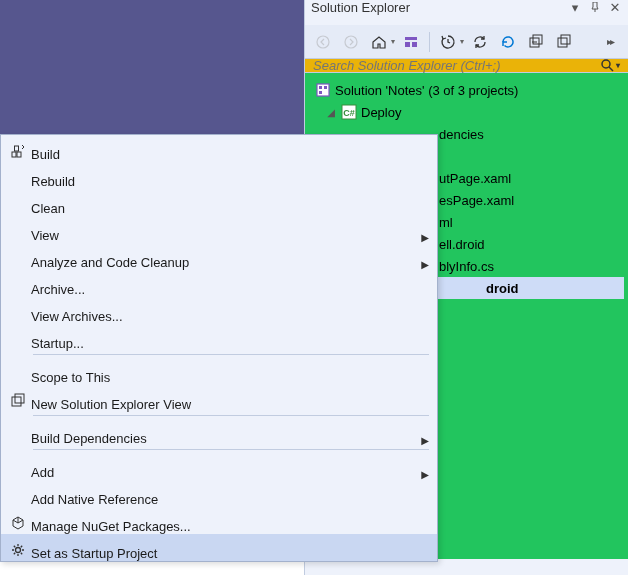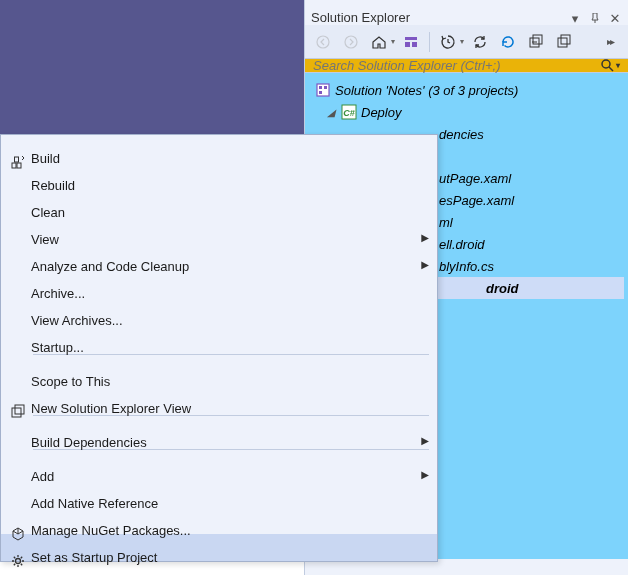--- a/index.html
+++ b/index.html
@@ -1,45 +1,45 @@
 <!DOCTYPE html>
 <html><head>
   <meta charset="utf-8">
   <style>
     * { box-sizing: border-box; margin: 0; padding: 0; }
     body { font-family: "Segoe UI", sans-serif; font-size: 13px; background: #fff; width: 628px; height: 575px; overflow: hidden; position: relative; }
     
     .bg-left { position: absolute; left: 0; top: 0; width: 304px; height: 140px; background: #56568e; }
     
     .panel { position: absolute; right: 0; top: 0; width: 324px; height: 575px; background: #eef2fb; border-left: 1px solid #c1cce0; }
-    .panel-title { display: flex; align-items: flex-end; height: 25px; background: #eef2fb; padding: 0 6px; }
+    .panel-title { display: flex; align-items: flex-start; height: 25px; background: #eef2fb; padding: 0 6px; }
     .panel-title span { flex: 1; color: #333; }
     .panel-title-icons { display: flex; gap: 6px; }
     .panel-title-icons .tbtn { width: 14px; height: 14px; color: #555; cursor: pointer; display: flex; align-items: center; justify-content: center; }
     
     .toolbar { display: flex; align-items: center; height: 34px; background: #e5ebf7; padding: 0 6px; gap: 4px; border-bottom: 1px solid #c1cce0; }
     .toolbar .tbtn { width: 24px; height: 24px; display: flex; align-items: center; justify-content: center; color: #555; cursor: pointer; }
     .toolbar .tbtn.disabled { opacity: 0.4; cursor: default; }
     .toolbar .sep { width: 1px; height: 20px; background: #c1cce0; margin: 0 2px; }
     .toolbar .dd { font-size: 8px; color: #666; margin-left: -4px; }
     
     .searchbar { display: flex; align-items: center; height: 14px; background: #eab308; padding: 0 8px; border-bottom: 1px solid #c1cce0; }
     .searchbar input { flex: 1; border: none; outline: none; background: transparent; color: #555; font-size: 13px; font-style: italic; }
     .searchbar .sicon { color: #333; font-weight: bold; display: flex; gap: 2px; align-items: center; }
     
-    .tree { padding: 6px 4px; background: #7dd3fc; height: calc(100% - 89px); font-style: italic; }
+    .tree { padding: 6px 4px; background: #22c55e; height: calc(100% - 89px); }
     .tree-row { display: flex; align-items: center; height: 22px; padding-left: 6px; gap: 4px; white-space: nowrap; overflow: hidden; }
     .tree-row.sel { background: #cedcf7; }
     .tree-row .arrow { width: 12px; font-size: 10px; color: #555; text-align: center; }
     .tree-row .ticon { width: 16px; height: 16px; display: flex; align-items: center; justify-content: center; }
     .tree-row .indent { display: inline-block; }
     .tree-row .bold { font-weight: 600; margin-left: 47px; }
     
     .ctx-menu { position: absolute; left: 0; top: 134px; width: 438px; background: #eef2fb; border: 1px solid #a3b1cc; box-shadow: 2px 2px 6px rgba(0,0,0,0.15); }
-    .ctx-item { display: flex; align-items: flex-start; height: 27px; padding: 16px 8px 0 4px; cursor: pointer; }
+    .ctx-item { display: flex; align-items: flex-end; height: 27px; padding: 0 8px 0 4px; cursor: pointer; }
     .ctx-item.hover { background: #c9d7f2; }
     .ctx-item .cicon { width: 26px; height: 22px; display: flex; align-items: center; justify-content: center; color: #333; }
     .ctx-item .clabel { flex: 1; color: #1a1a1a; }
     .ctx-item .carrow { font-size: 10px; color: #333; }
     .ctx-sep { height: 1px; background: #c1cce0; margin: 3px 8px 3px 32px; }
     
     svg { display: block; }
   </style>
 </head>
 <body>

